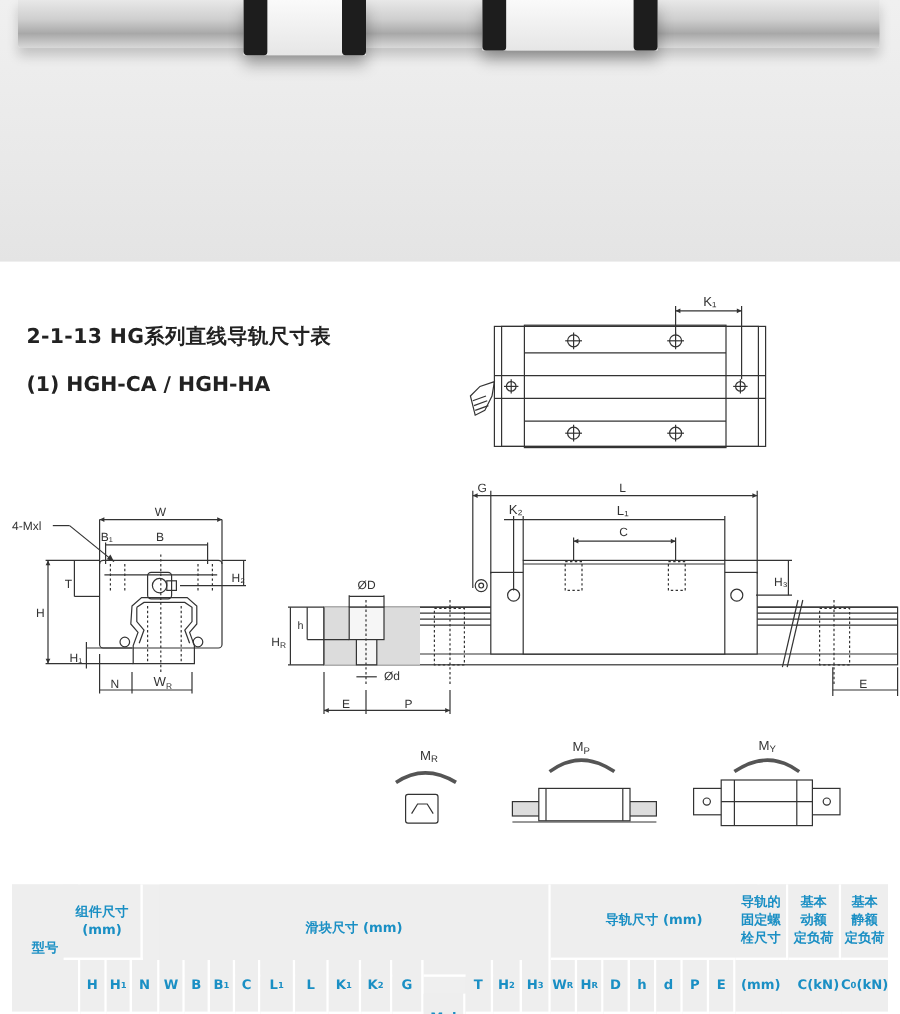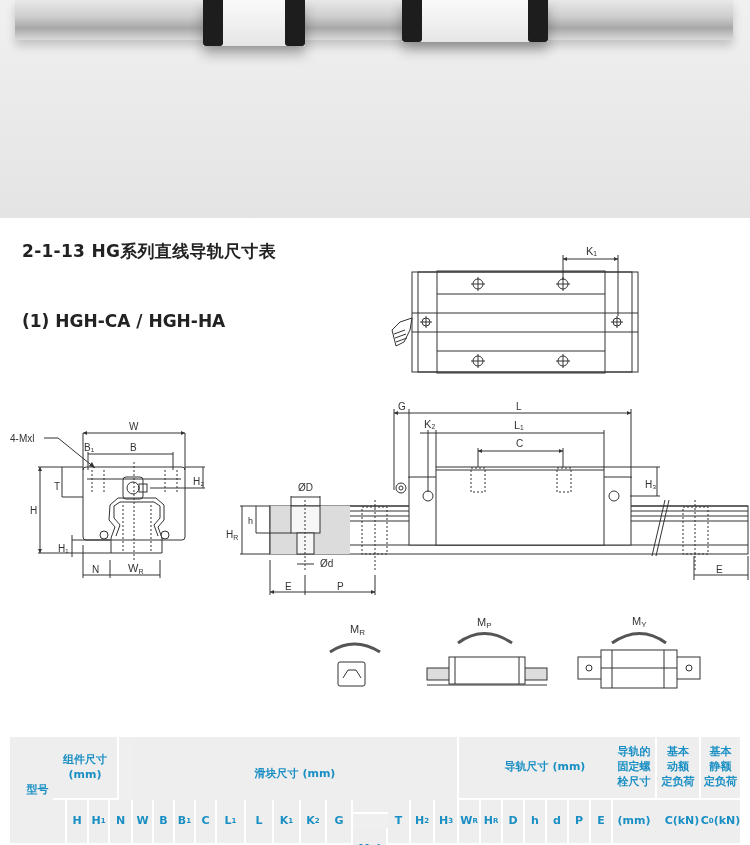--- a/index.html
+++ b/index.html
@@ -5,21 +5,21 @@
   html, body { margin:0; padding:0; }
   body { width:750px; height:845px; background:#fff; position:relative; overflow:hidden; font-family:"DejaVu Sans","Liberation Sans",sans-serif; }
   .hero { position:absolute; left:0; top:0; width:750px; height:218px; background:linear-gradient(180deg,#f0f0f0 0%,#e9e9e9 60%,#e4e4e4 100%); overflow:hidden; }
   .rail { position:absolute; left:15px; top:0; width:718px; height:40px; background:linear-gradient(180deg,#e8e8e8 0%,#cfcfcf 40%,#a8a8a8 70%,#d9d9d9 100%); border-radius:0 0 3px 3px; box-shadow:0 6px 10px rgba(0,0,0,0.18); }
   .carriage { position:absolute; top:0; height:46px; background:#f5f5f5; box-shadow:0 8px 12px rgba(0,0,0,0.3); }
   .carriage .cap { position:absolute; top:0; width:20px; height:46px; background:#1d1d1d; border-radius:0 0 3px 3px; }
   .carriage .cap.l { left:0; }
   .carriage .cap.r { right:0; }
   .carriage .body { position:absolute; left:20px; right:20px; top:0; height:46px; background:linear-gradient(180deg,#fafafa,#e6e6e6); }
 
-  .title { position:absolute; left:22px; top:240px; font-size:17px; font-weight:bold; color:#222; letter-spacing:0.3px; }
+  .title { position:absolute; left:22px; top:269px; font-size:17px; font-weight:bold; color:#222; letter-spacing:0.3px; }
   .subtitle { position:absolute; left:22px; top:291px; font-size:17px; font-weight:bold; color:#222;margin-top:20px; }
 
   svg text { font-family:"Liberation Sans","DejaVu Sans",sans-serif; fill:#333; }
 
   .spec-table { position:absolute; left:10px; top:737px; width:730px; height:108px; background:#efefef; }
   .cell { position:absolute; display:flex; align-items:center; justify-content:center; text-align:center; color:#1a8fc4; font-weight:bold; font-size:11px; background:#eeeeee; box-sizing:border-box; border-right:2px solid #fff; border-bottom:2px solid #fff; line-height:1.35; }
   .cell sub { font-size:7px; vertical-align:-2px; }
 </style>
 </head>
 <body>

